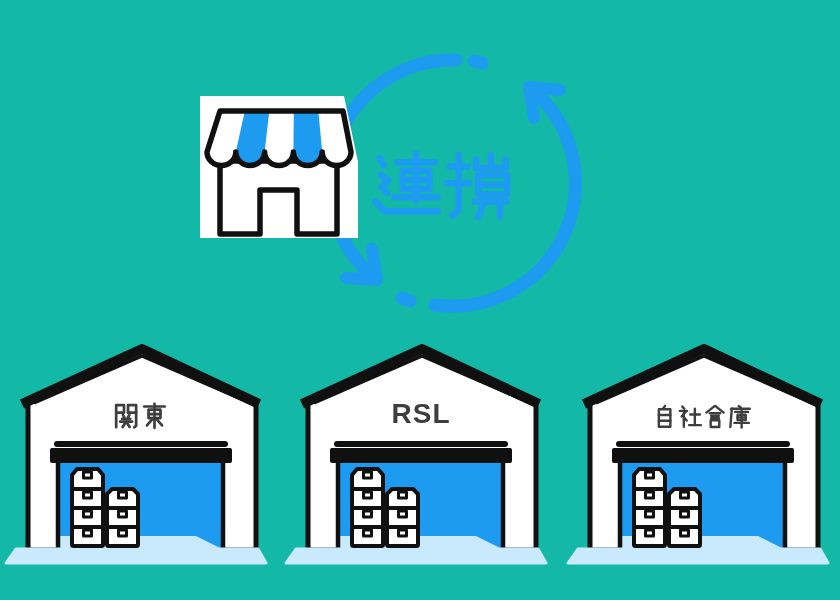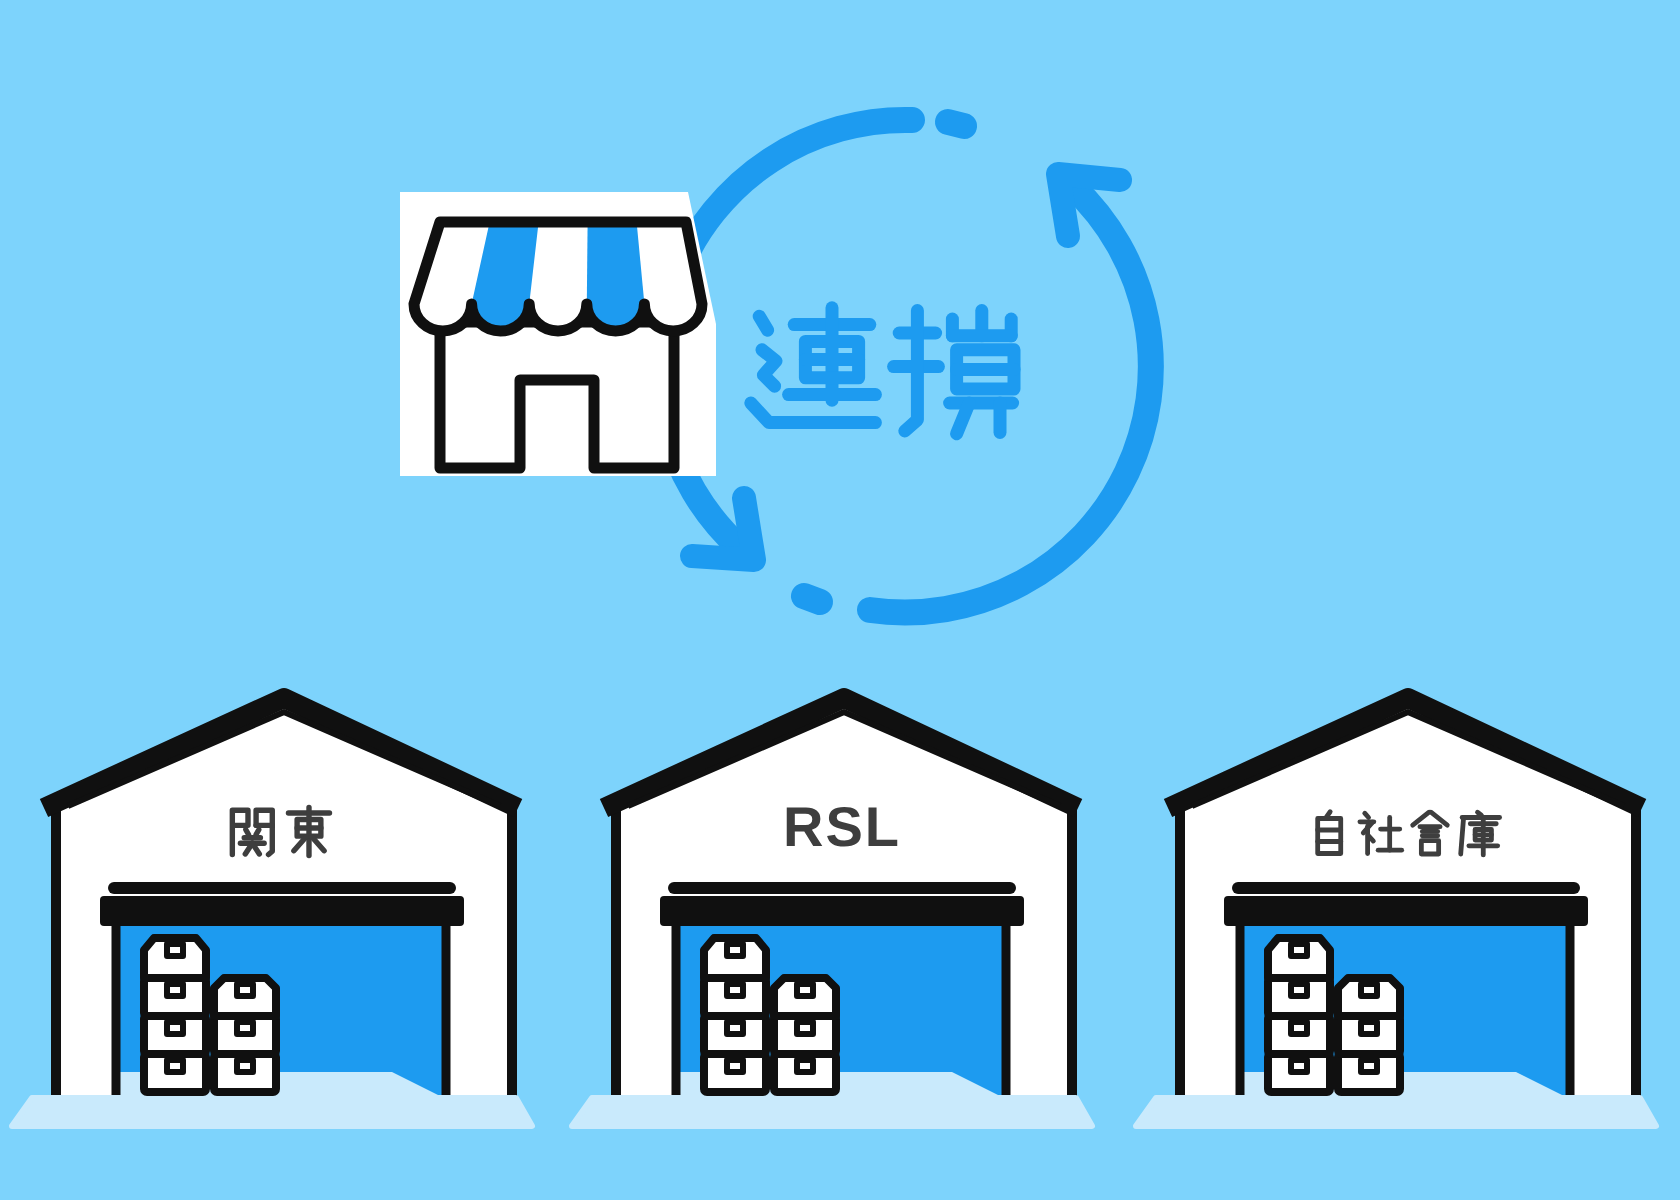--- a/index.html
+++ b/index.html
@@ -1,17 +1,17 @@
 <!DOCTYPE html>
 <html style="--accent: #1D9BF0; --light: #C9EAFC; --ink: #101010; --gray: #3E3E3E;"><head>
 <meta charset="utf-8">
 <style>
   html,body{margin:0;padding:0;background:#fff;}
   body{width:840px;height:600px;overflow:hidden;font-family:"Liberation Sans",sans-serif;}
-  .stage{position:relative;width:840px;height:600px;background:#7dd3fc;}
+  .stage{position:relative;width:840px;height:600px;background:#14b8a6;}
   svg.art{position:absolute;left:0;top:0;}
   .ink-s{stroke:var(--ink);fill:none;}
   .ink-f{fill:var(--ink);}
   .white-f{fill:#ffffff;}
   .blue-f{fill:var(--accent);}
   .blue-s{stroke:var(--accent);fill:none;}
   .light-f{fill:var(--light);}
   .label{position:absolute;user-select:none;}
   .linkage{left:364px;top:146px;}
   .wh-label{transform:translateX(-50%);color:var(--gray);font-weight:bold;font-size:28px;line-height:1;letter-spacing:1px;white-space:nowrap;}

